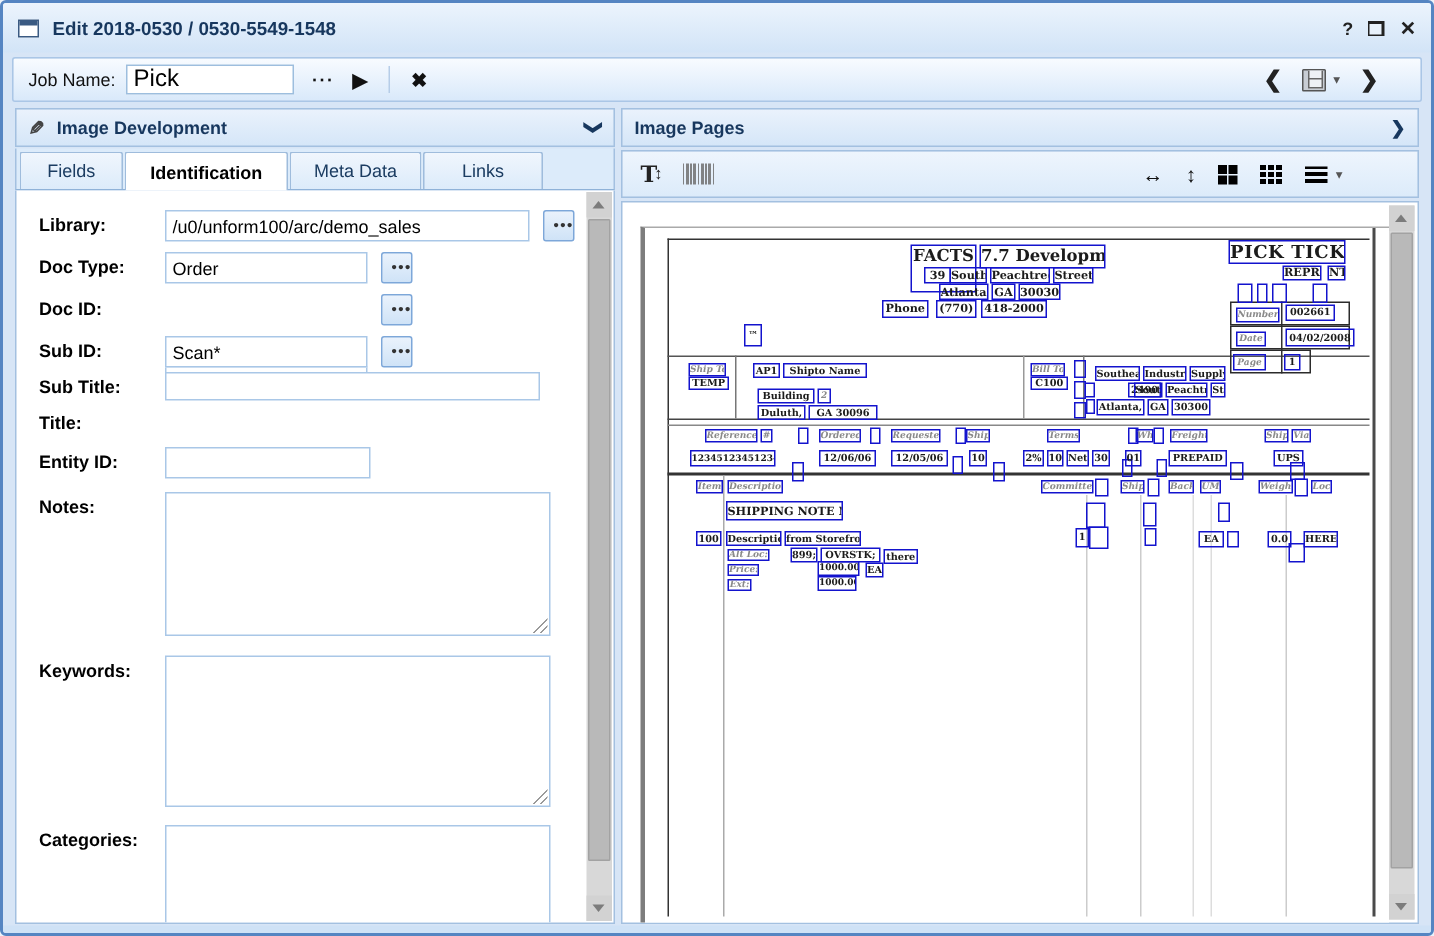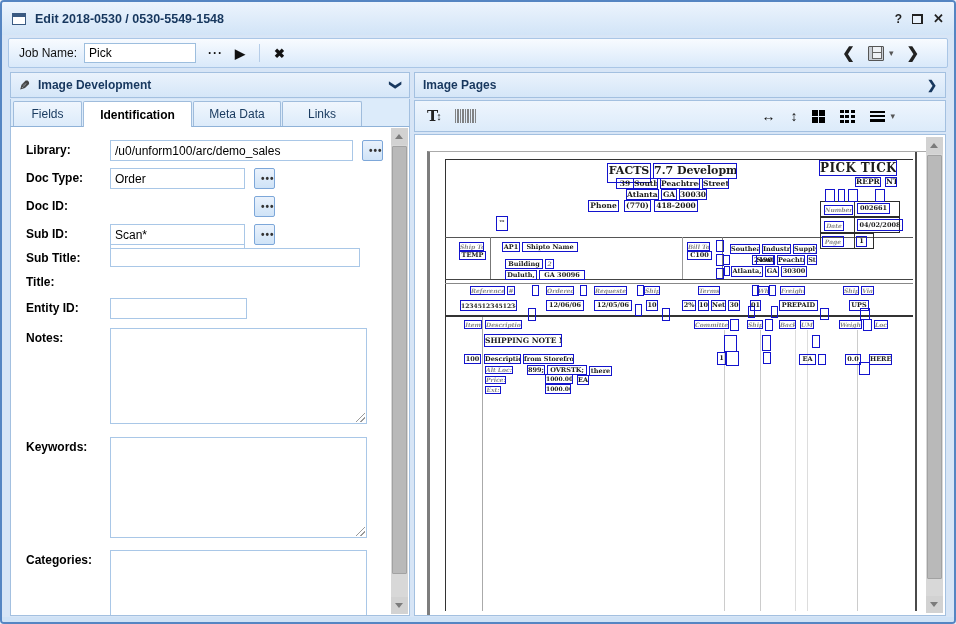--- a/index.html
+++ b/index.html
@@ -12,21 +12,21 @@
   .title-text{font-weight:bold;font-size:12.5px;color:#17375e;}
   .tb-right{margin-left:auto;display:flex;align-items:center;gap:10px;}
   .tb-btn{color:#222;font-weight:bold;font-size:12px;cursor:default;line-height:14px;}
   .restore{width:11px;height:10px;position:relative;}
   .restore::before{content:"";position:absolute;right:0;top:0;width:8px;height:7px;border:1px solid #222;border-top-width:2px;}
   .restore::after{content:"";position:absolute;left:0;bottom:0;width:8px;height:7px;border:1px solid #222;border-top-width:2px;background:#e8f1fb;}
   .close-x{font-size:13px;}
   
   .toolbar{position:absolute;left:6px;right:6px;top:36px;height:30px;border:1px solid #aac6e6;border-radius:2px;background:linear-gradient(#f8fbff,#d9e9fa);display:flex;align-items:center;padding:0 10px;}
   .jn-label{font-size:12px;color:#111;margin-right:7px;}
-  .jn-input{width:112px;height:20px;border:1px solid #9dbede;font-size:12px;padding:1px 4px;background:#fff;font-family:"Liberation Sans",sans-serif;}
+  .jn-input{width:112px;height:20px;border:1px solid #9dbede;font-size:16px;padding:1px 4px;background:#fff;font-family:"Liberation Sans",sans-serif;}
   .flat-btn{border:none;background:transparent;font-weight:bold;color:#111;padding:0 6px;font-size:13px;cursor:default;}
   .ellipsis-btn{letter-spacing:1px;font-size:12px;margin-left:6px;}
   .play-btn{font-size:13px;}
   .tool-sep{width:1px;height:18px;background:#b6cde8;margin:0 8px;}
   .toolbar-right{margin-left:auto;display:flex;align-items:center;gap:13px;margin-right:18px;}
   .chev{font-size:15px;font-weight:bold;color:#222;}
   .floppy{width:16px;height:15px;position:relative;background:#c8cdd4;border:1px solid #555;border-radius:1px;}
   .floppy::before{content:"";position:absolute;left:3px;top:0;width:8px;height:5px;background:#eef1f5;border:1px solid #666;border-top:none;}
   .floppy::after{content:"";position:absolute;left:3px;bottom:1px;width:8px;height:5px;background:#eef1f5;border:1px solid #666;}
   .caret{font-size:9px;color:#555;}
@@ -240,21 +240,21 @@
             <div class="zb" style="left: 300px; top: 167px; width: 9px; height: 12px;"></div>
             <div class="zb" style="left: 335px; top: 167px; width: 8px; height: 12px;"></div>
             <div class="zb" style="left: 433px; top: 167px; width: 9px; height: 12px;"></div>
             <div class="zb" style="left: 294px; top: 183px; width: 13px; height: 17px;"></div>
             <div class="zb" style="left: 296px; top: 199px; width: 13px; height: 15px;"></div>
             <div class="zb" style="left: 332px; top: 183px; width: 9px; height: 16px;"></div>
             <div class="zb" style="left: 333px; top: 200px; width: 8px; height: 12px;"></div>
             <div class="zb" style="left: 382px; top: 183px; width: 8px; height: 13px;"></div>
             <div class="zb" style="left: 388px; top: 202px; width: 8px; height: 11px;"></div>
             <div class="zb" style="left: 429px; top: 210px; width: 11px; height: 13px;"></div>
-            <div class="z b11" style="left: 177px; top: 11px; width: 44px; height: 20px; line-height: 14px;">FACTS</div>
+            <div class="z b11" style="left: 177px; top: 11px; width: 44px; height: 32px; line-height: 14px;">FACTS</div>
             <div class="z b11" style="left: 223px; top: 11px; width: 84px; height: 16px; line-height: 14px;">7.7 Development</div>
             <div class="z b8" style="left: 186px; top: 26px; width: 18px; height: 11px; line-height: 9px;">39</div>
             <div class="z b8" style="left: 203px; top: 26px; width: 25px; height: 11px; line-height: 9px;">South</div>
             <div class="z b8" style="left: 230px; top: 26px; width: 40px; height: 11px; line-height: 9px;">Peachtree</div>
             <div class="z b8" style="left: 272px; top: 26px; width: 27px; height: 11px; line-height: 9px;">Street</div>
             <div class="z b8" style="left: 196px; top: 37px; width: 33px; height: 11px; line-height: 9px;">Atlanta,</div>
             <div class="z b8" style="left: 231px; top: 37px; width: 16px; height: 11px; line-height: 9px;">GA</div>
             <div class="z b8" style="left: 249px; top: 37px; width: 28px; height: 11px; line-height: 9px;">30030</div>
             <div class="z b8" style="left: 158px; top: 48px; width: 31px; height: 12px; line-height: 10px;">Phone</div>
             <div class="z b8" style="left: 194px; top: 48px; width: 27px; height: 12px; line-height: 10px;">(770)</div>

